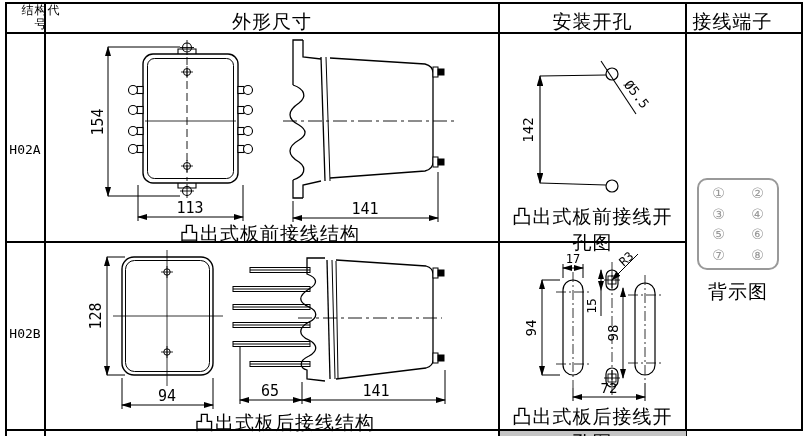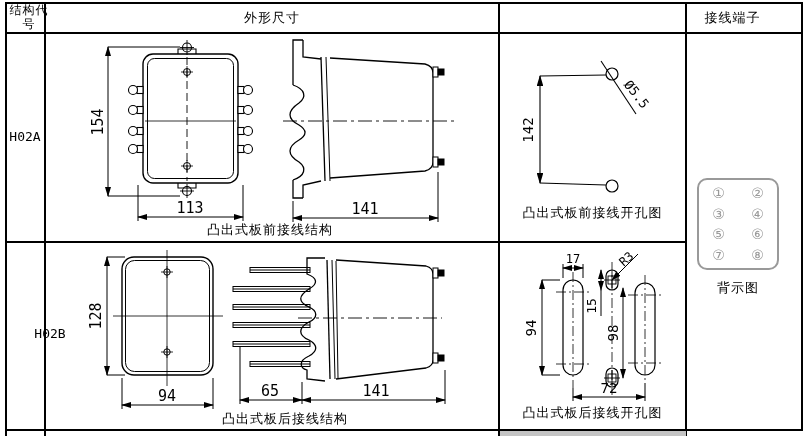--- a/index.html
+++ b/index.html
@@ -1,20 +1,20 @@
 <!DOCTYPE html>
 <html><head>
 <meta charset="utf-8">
 <style>
   html,body{margin:0;padding:0;background:#fff;}
   #sheet{position:relative;width:805px;height:436px;background:#ffffff;overflow:hidden;
          font-family:"DejaVu Sans",sans-serif;color:#000;}
   .line{position:absolute;background:#000;}
   .txt{position:absolute;text-align:center;color:#000;}
-  .cjk{font-size:13px;letter-spacing:1px;}
+  .cjk{font-size:19px;letter-spacing:1px;}
   .code{font-family:"DejaVu Sans Mono",monospace;font-size:13px;}
   svg{position:absolute;overflow:visible;}
   svg text{font-family:"DejaVu Sans Mono",monospace;fill:#000;}
   .term-box{position:absolute;left:697px;top:178px;width:82px;height:92px;
             border:2px solid #999;border-radius:10px;box-sizing:border-box;
             display:grid;grid-template-columns:1fr 1fr;align-content:space-evenly;
             justify-items:center;color:#999;font-size:14px;}
   .gray-strip{position:absolute;left:500px;top:431px;width:186px;height:5px;background:#c4c4c4;}
 </style>
 </head>
@@ -26,26 +26,27 @@
   <div class="line" style="left:5px;top:429px;width:798px;height:2px;"></div>
   <div class="line" style="left:5px;top:2px;width:2px;height:434px;"></div>
   <div class="line" style="left:801px;top:2px;width:2px;height:428px;"></div>
   <div class="line" style="left:44px;top:2px;width:2px;height:434px;"></div>
   <div class="line" style="left:498px;top:2px;width:2px;height:434px;"></div>
   <div class="line" style="left:685px;top:2px;width:2px;height:434px;"></div>
   <div class="line" style="left:5px;top:32px;width:798px;height:2px;"></div>
   <div class="line" style="left:5px;top:241px;width:682px;height:2px;"></div>
   <div class="gray-strip"></div>
 
-  <div class="txt cjk" style="left:7px;top:3px;width:44px;font-size:12px;line-height:14px;">结构代号</div>
+  <div class="txt cjk" style="left:19px;top:3px;width:44px;font-size:12px;line-height:14px;">结构代号</div>
   <div class="txt cjk" style="left:45px;top:9px;width:454px;">外形尺寸</div>
+  <div class="txt cjk" style="left:499px;top:9px;width:187px;">安装开孔</div>
   <div class="txt cjk" style="left:686px;top:9px;width:93px;">接线端子</div>
 
-  <div class="txt code" style="left:5px;top:129px;width:40px;">H02A</div>
-  <div class="txt code" style="left:14px;top:326px;width:40px;padding-left:16px;">H02B</div>
+  <div class="txt code" style="left:5px;top:142px;width:40px;">H02A</div>
+  <div class="txt code" style="left:5px;top:326px;width:40px;">H02B</div>
 
   <svg style="left:95px;top:35px;" width="190" height="200" viewBox="0 0 190 200">
     <defs>
       <marker id="mAF" markerWidth="10" markerHeight="6" refX="9" refY="3" orient="auto-start-reverse">
         <path d="M0,0 L10,3 L0,6 Z"></path>
       </marker>
     </defs>
     <g stroke="#000" fill="none" stroke-width="1.4">
       <rect x="48" y="19" width="95" height="129" rx="10"></rect>
       <rect x="52.5" y="23.5" width="86" height="120" rx="7" stroke-width="1"></rect>

